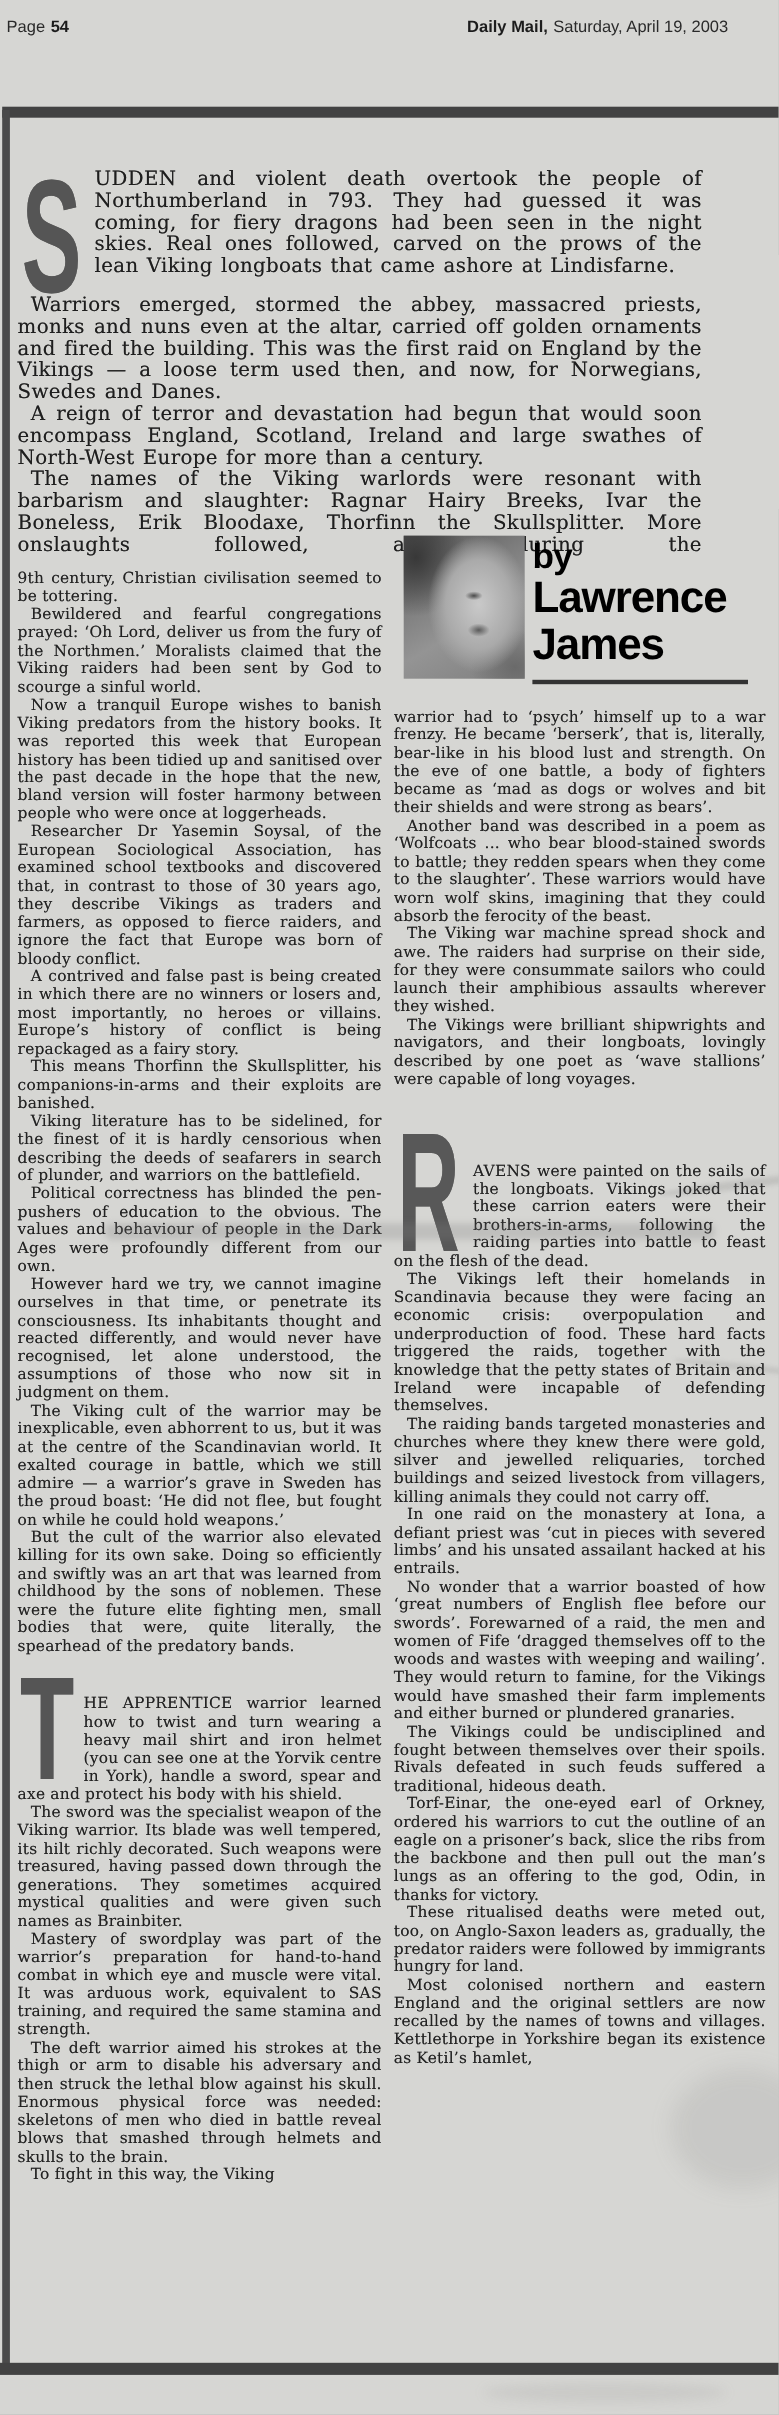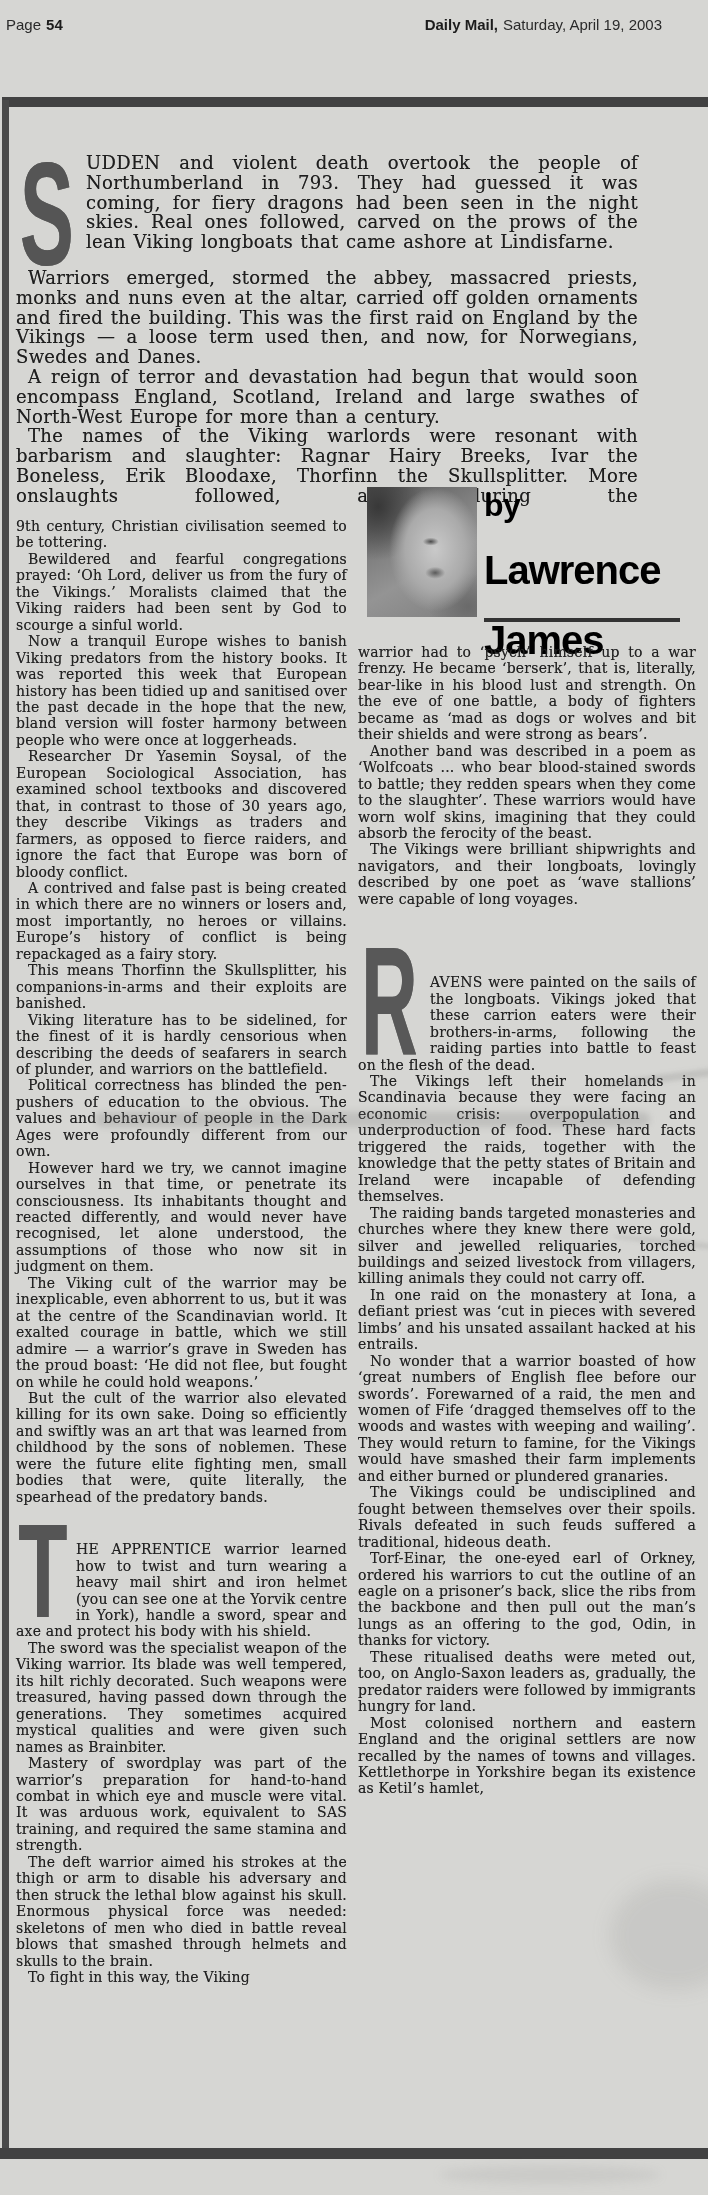--- a/index.html
+++ b/index.html
@@ -56,21 +56,21 @@
     background:
       radial-gradient(8px 4px at 58% 42%, #4a4a4a, rgba(74,74,74,0) 100%),
       radial-gradient(10px 6px at 62% 66%, #5a5a5a, rgba(90,90,90,0) 100%),
       radial-gradient(46px 62px at 62% 48%, #c9c9c9, #aaaaaa 65%, rgba(170,170,170,0) 100%),
       radial-gradient(62px 72px at 10% 15%, #383838, rgba(56,56,56,0) 75%),
       radial-gradient(50px 42px at 92% 92%, #6a6a6a, rgba(106,106,106,0) 80%),
       linear-gradient(150deg, #555 0%, #7d7d7d 35%, #949494 60%, #7e7e7e 100%);
   }
   .byline { position:absolute; left:484px; top:488px; font-family:"Liberation Sans", sans-serif; font-weight:bold; color:#000000; }
   .byline .by    { font-size:32px; line-height:34px; letter-spacing:-0.5px; }
-  .byline .name  { font-size:40px; line-height:43px; letter-spacing:-1px;margin-top:27px; }
+  .byline .name  { font-size:40px; line-height:43px; letter-spacing:-1px; }
   .byline-rule { position:absolute; left:484px; top:618px; width:196px; height:4px; background:#333; }
   
   .smudge { position:absolute; pointer-events:none; border-radius:50%; }
   .sm1 { left:95px;  top:1112px; width:555px; height:15px; background:rgba(125,125,125,.25); filter:blur(3px); border-radius:8px; }
   .sm2 { left:598px; top:1072px; width:165px; height:8px;  background:rgba(110,110,110,.20); filter:blur(2px); transform:rotate(-7deg); }
   .sm3 { left:612px; top:1240px; width:130px; height:6px;  background:rgba(110,110,110,.18); filter:blur(2px); transform:rotate(6deg); }
   .sm4 { left:610px; top:1880px; width:130px; height:110px; background:rgba(120,120,120,.14); filter:blur(9px); }
   .sm5 { left:440px; top:2166px; width:220px; height:18px; background:rgba(140,140,140,.16); filter:blur(5px); }
 </style>
 </head>
@@ -107,21 +107,21 @@
   <div class="photo"></div>
   <div class="byline">
     <div class="by">by</div>
     <div class="name">Lawrence</div>
     <div class="name">James</div>
   </div>
   <div class="byline-rule"></div>
 
   <div class="col col-left">
     <p class="para noindent">9th century, Christian civilisation seemed to be tottering.</p>
-    <p class="para">Bewildered and fearful congregations prayed: ‘Oh Lord, deliver us from the fury of the Vikings.’ Moralists claimed that the Viking raiders had been sent by God to scourge a sinful world.</p>
+    <p class="para">Bewildered and fearful congregations prayed: ‘Oh Lord, deliver us from the fury of the Northmen.’ Moralists claimed that the Viking raiders had been sent by God to scourge a sinful world.</p>
     <p class="para">Now a tranquil Europe wishes to banish Viking predators from the history books. It was reported this week that European history has been tidied up and sanitised over the past decade in the hope that the new, bland version will foster harmony between people who were once at loggerheads.</p>
     <p class="para">Researcher Dr Yasemin Soysal, of the European Sociological Association, has examined school textbooks and discovered that, in contrast to those of 30 years ago, they describe Vikings as traders and farmers, as opposed to fierce raiders, and ignore the fact that Europe was born of bloody conflict.</p>
     <p class="para">A contrived and false past is being created in which there are no winners or losers and, most importantly, no heroes or villains. Europe’s history of conflict is being repackaged as a fairy story.</p>
     <p class="para">This means Thorfinn the Skullsplitter, his companions-in-arms and their exploits are banished.</p>
     <p class="para">Viking literature has to be sidelined, for the finest of it is hardly censorious when describing the deeds of seafarers in search of plunder, and warriors on the battlefield.</p>
     <p class="para">Political correctness has blinded the pen-pushers of education to the obvious. The values and behaviour of people in the Dark Ages were profoundly different from our own.</p>
     <p class="para">However hard we try, we cannot imagine ourselves in that time, or penetrate its consciousness. Its inhabitants thought and reacted differently, and would never have recognised, let alone understood, the assumptions of those who now sit in judgment on them.</p>
     <p class="para">The Viking cult of the warrior may be inexplicable, even abhorrent to us, but it was at the centre of the Scandinavian world. It exalted courage in battle, which we still admire — a warrior’s grave in Sweden has the proud boast: ‘He did not flee, but fought on while he could hold weapons.’</p>
     <p class="para">But the cult of the warrior also elevated killing for its own sake. Doing so efficiently and swiftly was an art that was learned from childhood by the sons of noblemen. These were the future elite fighting men, small bodies that were, quite literally, the spearhead of the predatory bands.</p>
     <p class="para capped gap-t min-t">
@@ -135,20 +135,21 @@
     </p>
     <p class="para">The sword was the specialist weapon of the Viking warrior. Its blade was well tempered, its hilt richly decorated. Such weapons were treasured, having passed down through the generations. They sometimes acquired mystical qualities and were given such names as Brainbiter.</p>
     <p class="para">Mastery of swordplay was part of the warrior’s preparation for hand-to-hand combat in which eye and muscle were vital. It was arduous work, equivalent to SAS training, and required the same stamina and strength.</p>
     <p class="para">The deft warrior aimed his strokes at the thigh or arm to disable his adversary and then struck the lethal blow against his skull. Enormous physical force was needed: skeletons of men who died in battle reveal blows that smashed through helmets and skulls to the brain.</p>
     <p class="para">To fight in this way, the Viking</p>
   </div>
 
   <div class="col col-right">
     <p class="para noindent">warrior had to ‘psych’ himself up to a war frenzy. He became ‘berserk’, that is, literally, bear-like in his blood lust and strength. On the eve of one battle, a body of fighters became as ‘mad as dogs or wolves and bit their shields and were strong as bears’.</p>
     <p class="para">Another band was described in a poem as ‘Wolfcoats ... who bear blood-stained swords to battle; they redden spears when they come to the slaughter’. These warriors would have worn wolf skins, imagining that they could absorb the ferocity of the beast.</p>
+    <p class="para">The Viking war machine spread shock and awe. The raiders had surprise on their side, for they were consummate sailors who could launch their amphibious assaults wherever they wished.</p>
     <p class="para">The Vikings were brilliant shipwrights and navigators, and their longboats, lovingly described by one poet as ‘wave stallions’ were capable of long voyages.</p>
     <p class="para capped gap-r min-r">
       <span class="spacer spacer-r"></span>
       <span class="cap cap-r">
         <svg viewBox="0 0 70 75" preserveAspectRatio="none">
             <text x="35" y="73" text-anchor="middle" font-family="Liberation Sans, sans-serif" font-weight="bold" font-size="100" fill="#585858">R</text>
           </svg>
       </span>
       <span>AVENS were painted on the sails of the longboats. Vikings joked that these carrion eaters were their brothers-in-arms, following the raiding parties into battle to feast on the flesh of the dead.</span>
     </p>

